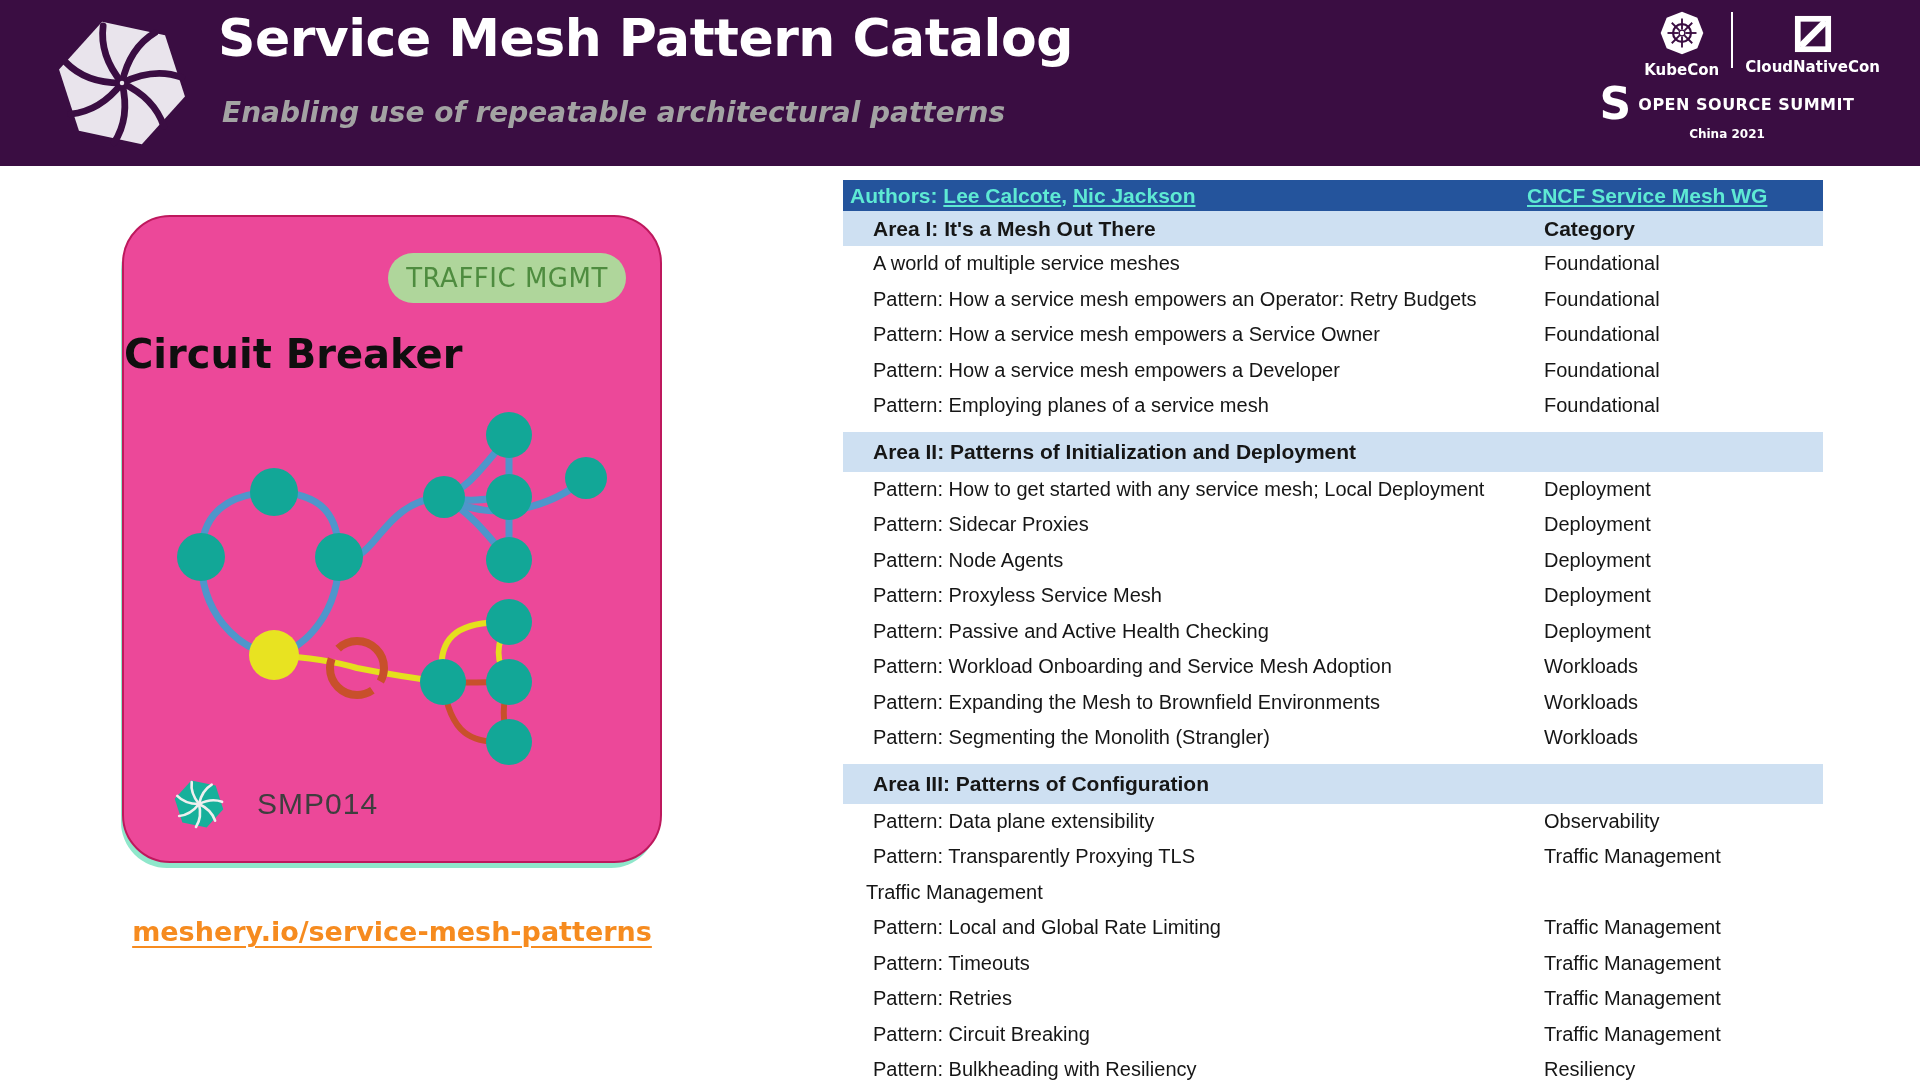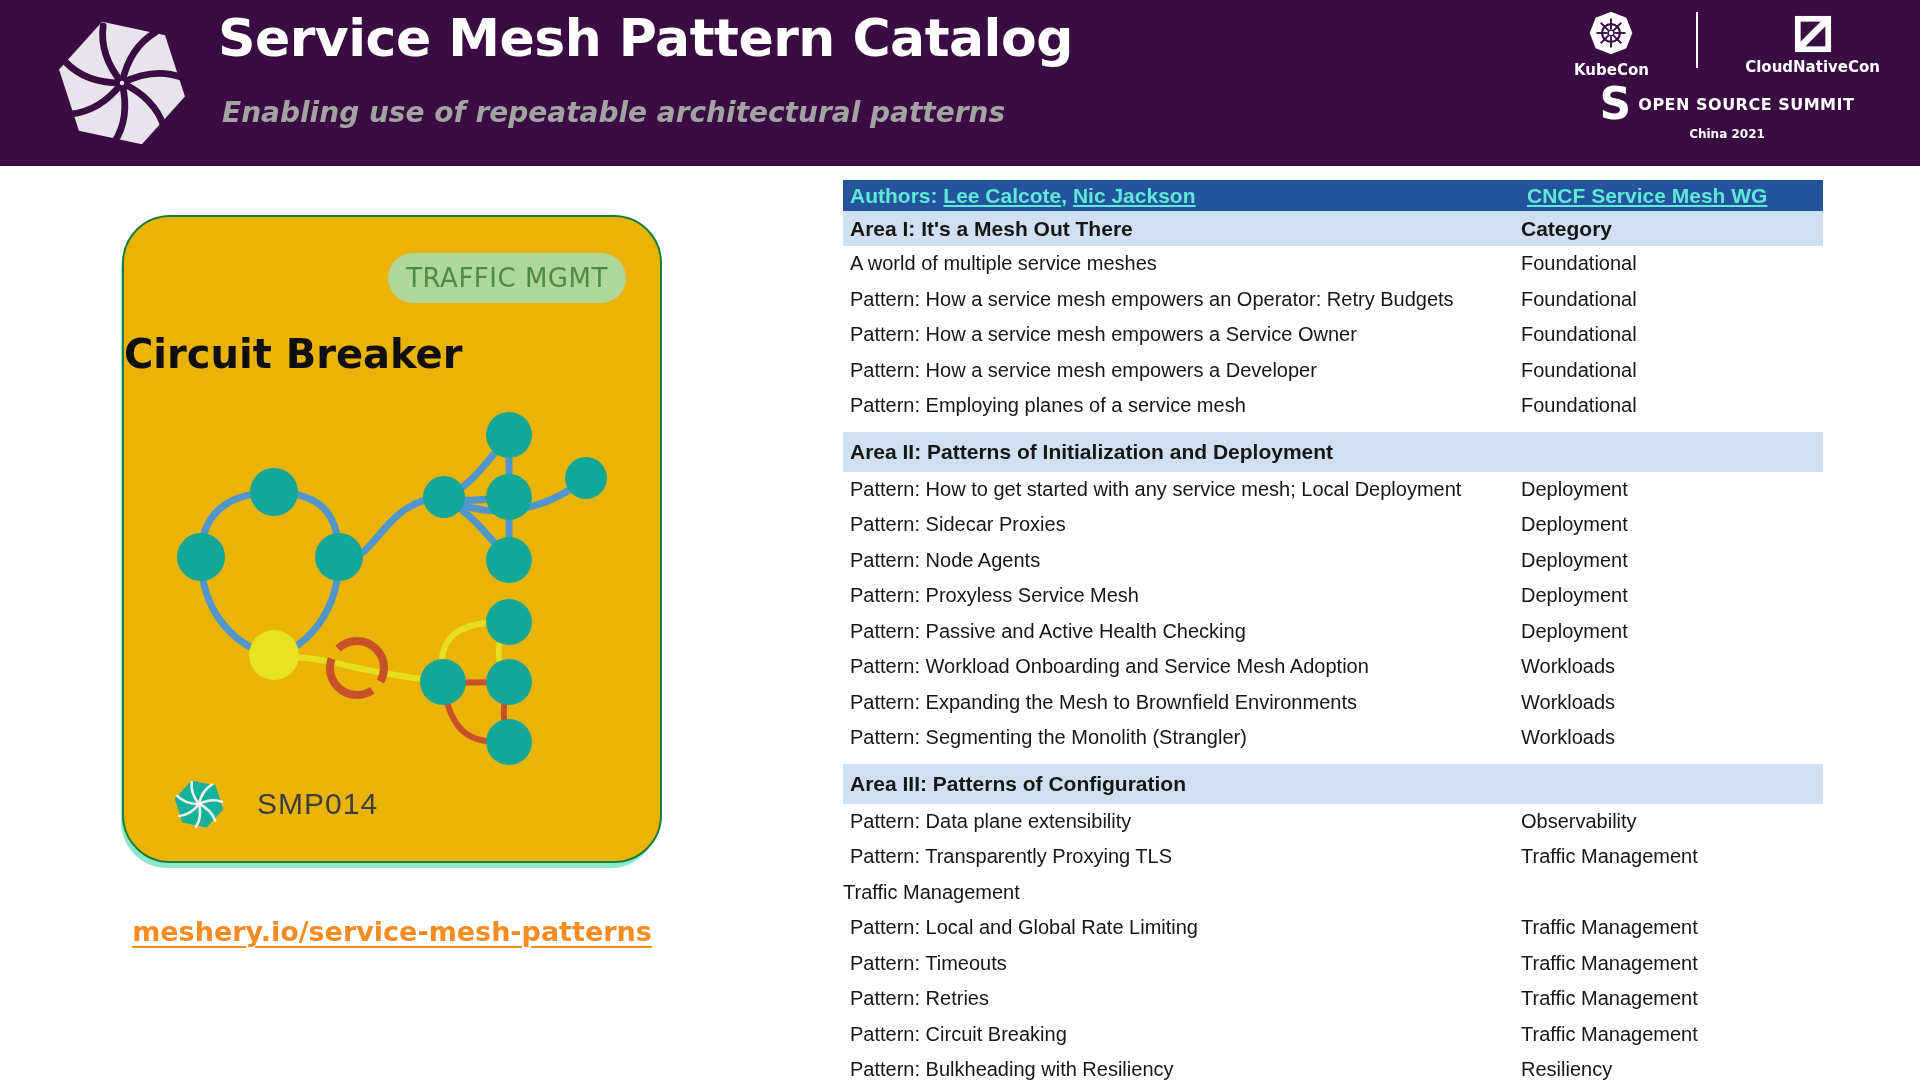--- a/index.html
+++ b/index.html
@@ -30,36 +30,36 @@
   .page-subtitle {
     position: absolute; left: 222px; top: 96px;
     font-family: "DejaVu Sans", sans-serif;
     font-style: italic; font-weight: bold;
     font-size: 28px; color: #a3a3a3; white-space: nowrap;
   }
   .brand {
     position: absolute; left: 1574px; top: 10px; width: 306px;
     color: #ffffff; font-family: "DejaVu Sans", sans-serif;
   }
-  .brand-row { display: flex; align-items: flex-start; justify-content: space-between; gap: 12px; }
+  .brand-row { display: flex; align-items: flex-start; justify-content: flex-end; gap: 12px; }
   .brand-col { display: flex; flex-direction: column; align-items: center; gap: 5px; }
   .brand-col .lbl { font-size: 15px; font-weight: bold; white-space: nowrap; }
   .brand-divider { width: 2px; height: 56px; background: #ffffff; margin-top: 2px; }
   .cncf-icon { margin-top: 5px; }
   .oss-row { display: flex; align-items: center; justify-content: center; gap: 7px; margin-top: 5px; }
   .oss-s { font-size: 44px; font-weight: bold; line-height: 40px; }
   .oss-label { font-size: 16px; font-weight: bold; letter-spacing: 0.5px; white-space: nowrap; }
   .china { text-align: center; font-size: 12px; font-weight: bold; margin-top: 3px; }
 
   
   .card {
     position: absolute; left: 122px; top: 215px;
     width: 540px; height: 648px;
-    background: #eab308;
-    border: 2px solid #15803d;
+    background: #ec4899;
+    border: 2px solid #be185d;
     border-radius: 48px;
     box-shadow: -3px 7px 0 -2px #8FE7CB;
     text-decoration: underline;
   }
   .badge {
     position: absolute; right: 34px; top: 36px;
     width: 238px; height: 50px; border-radius: 25px;
     background: #AFD69B; color: #4E8C3F;
     font-family: "DejaVu Sans", sans-serif;
     font-size: 26px; letter-spacing: 0.5px;
@@ -92,21 +92,21 @@
     position: absolute; left: 843px; top: 180px; width: 980px;
     font-size: 20px; color: #161616;
   }
   .authors-bar {
     height: 31px; background: #24549C; color: #5eead4;
     font-weight: bold; font-size: 21px;
     display: flex; align-items: center;
   }
   .authors-left { flex: 0 0 684px; padding-left: 7px; white-space: nowrap; }
   .alink { text-decoration: underline; cursor: pointer; }
-  .t-row { display: flex; align-items: center; height: 35.5px; }
+  .t-row { display: flex; align-items: center; height: 35.5px; padding-left: 23px; }
   .t-row .name { flex: 0 0 678px; padding-left: 7px; white-space: nowrap; }
   .t-row .cat { white-space: nowrap; }
   .t-row.section { height: 40px; background: #CEE0F2; font-weight: bold; font-size: 21px; }
   .t-row.section.first { height: 35px; }
   .t-row.gap { margin-top: 8px; }
 </style>
 </head>
 <body>
 
 <div class="header">

